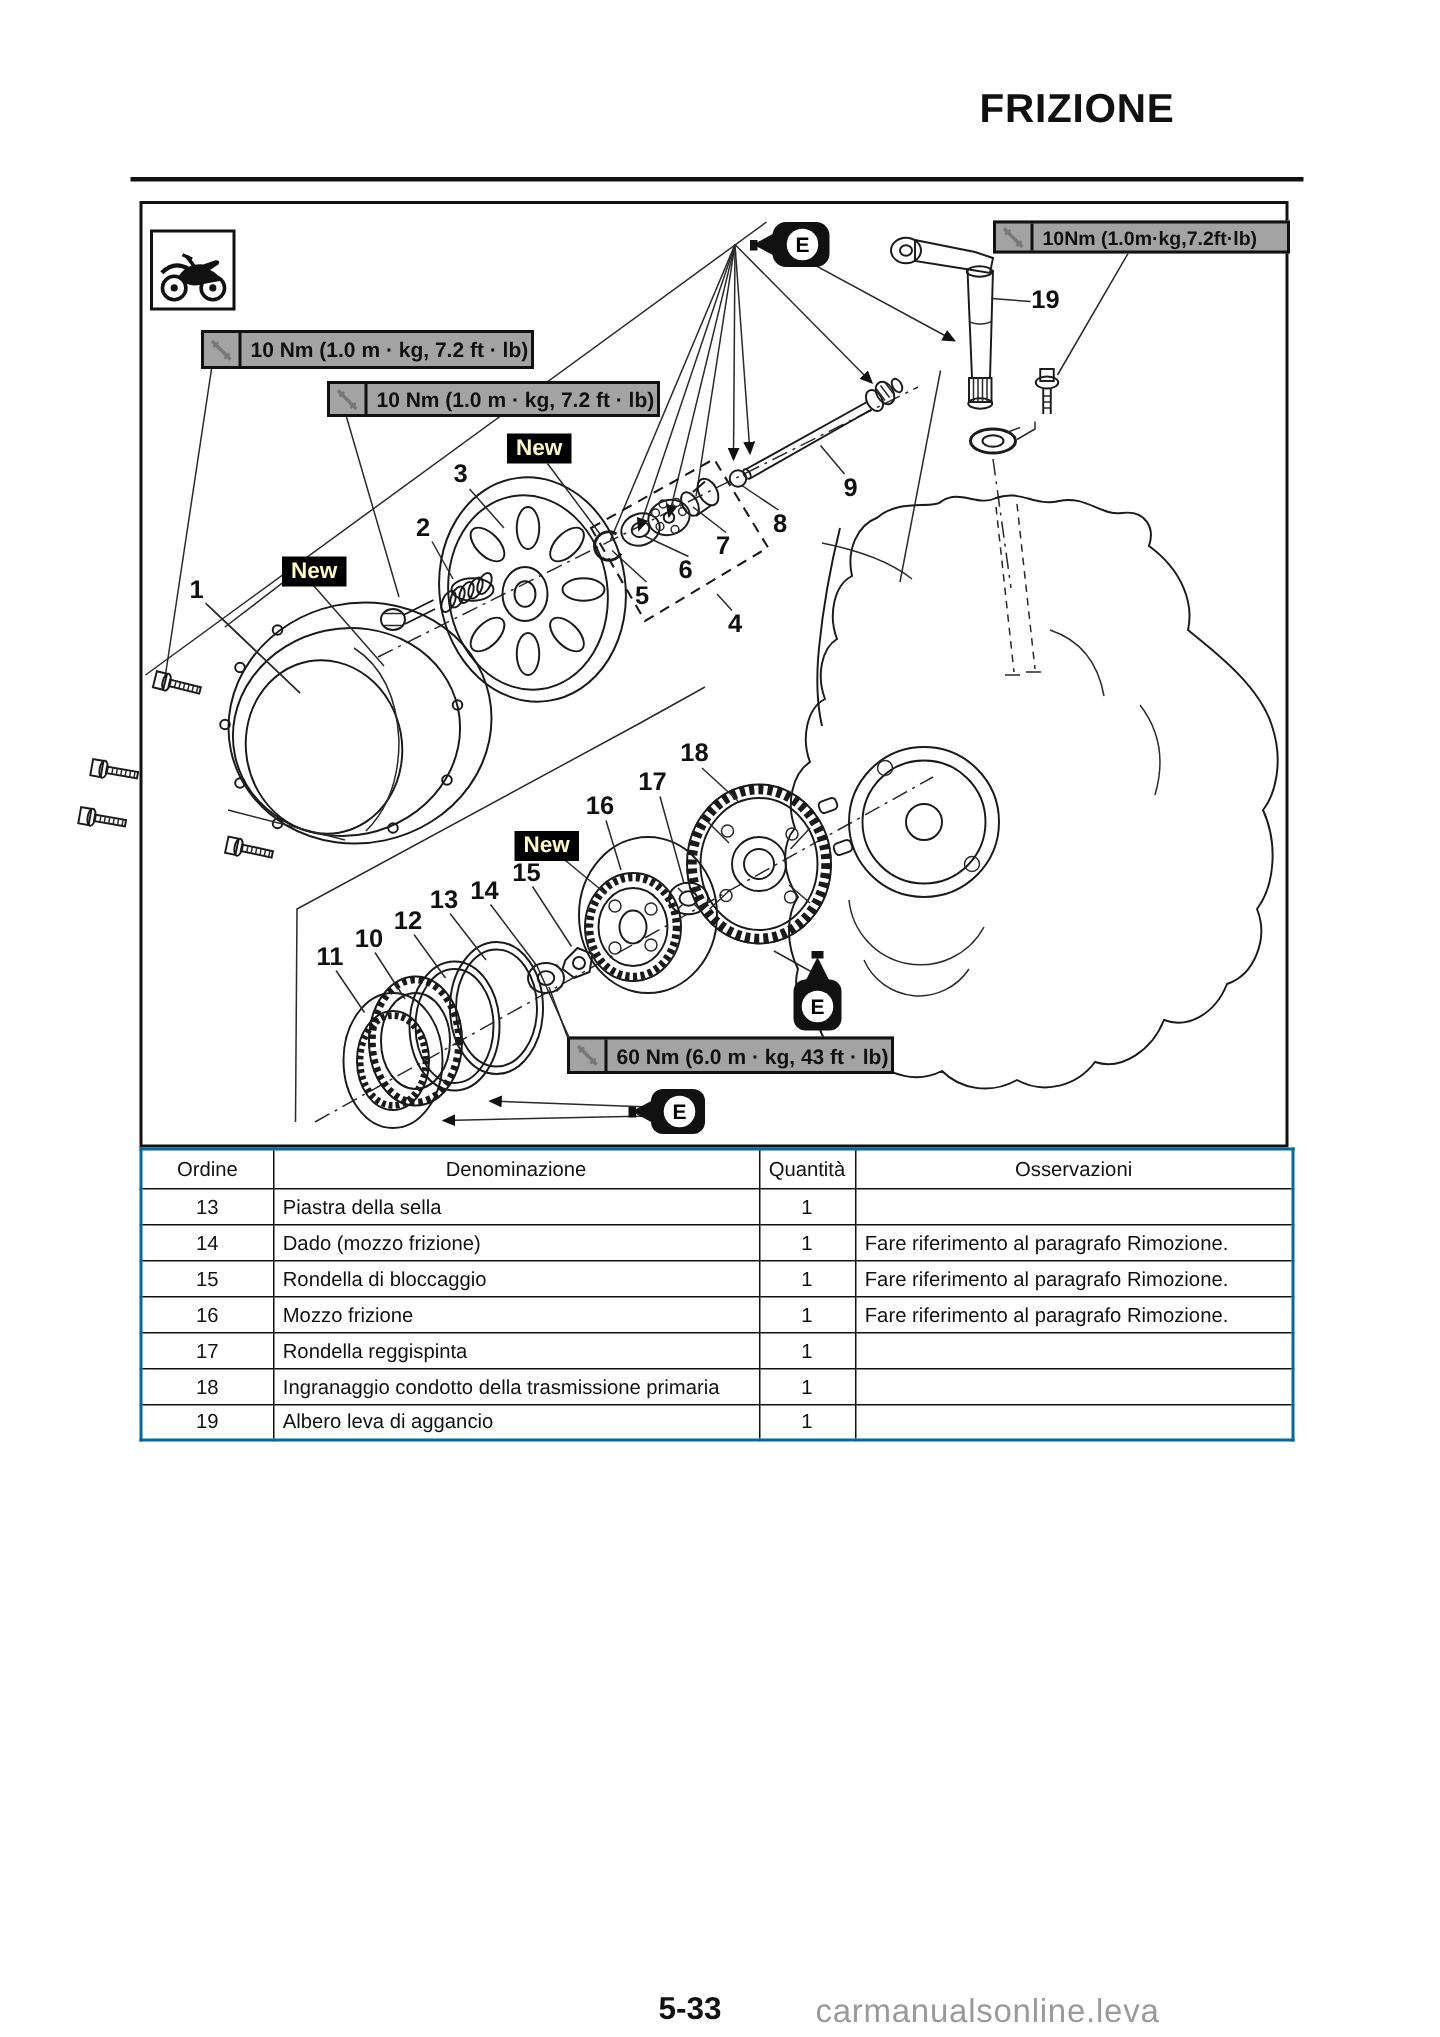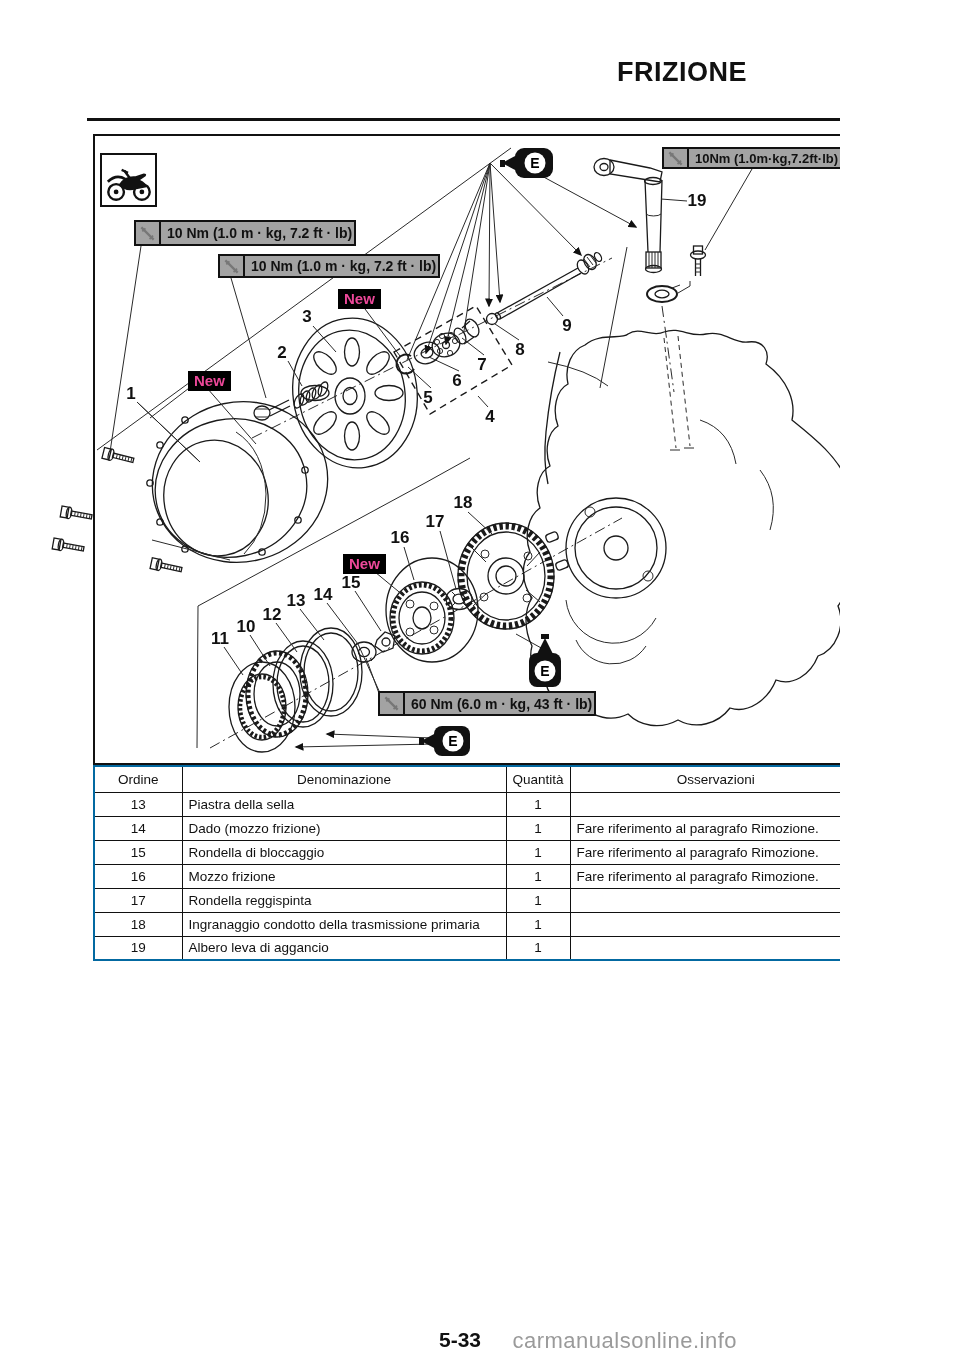--- a/index.html
+++ b/index.html
@@ -1,31 +1,31 @@
 <!DOCTYPE html>
 <html><head>
 <meta charset="utf-8">
 <style>
   html,body{margin:0;padding:0;background:#fff;}
   .page{position:relative;width:840px;height:1358px;background:#fff;overflow:hidden;
-        font-family:"Liberation Sans",sans-serif;color:#111;}
+        font-family:"Liberation Sans",sans-serif;color:#111;padding-left:36px;}
   .page-title{position:absolute;top:57px;right:93px;font-size:27px;font-weight:bold;
         letter-spacing:.5px;}
   .header-rule{position:absolute;left:87px;top:118px;width:782px;height:3px;background:#111;}
   .figure-frame{position:absolute;left:93px;top:134px;width:766px;height:631px;
         border:2px solid #111;box-sizing:border-box;}
   .diagram-svg{position:absolute;left:0;top:0;pointer-events:none;}
   .moto-box{position:absolute;left:100px;top:153px;width:57px;height:54px;
         border:2.5px solid #111;box-sizing:border-box;display:flex;align-items:center;justify-content:center;}
   .callout{position:absolute;display:flex;align-items:stretch;background:#a3a3a3;
         border:2px solid #111;box-sizing:border-box;font-weight:bold;white-space:nowrap;}
   .callout .icon-cell{width:23px;border-right:2px solid #111;display:flex;
         align-items:center;justify-content:center;flex:none;}
   .callout .tq-label{display:flex;align-items:center;padding:0 6px;}
-  .new-label{position:absolute;background:#000;color:#ec4899;font-weight:bold;
+  .new-label{position:absolute;background:#000;color:#fef9c3;font-weight:bold;
         font-size:15px;line-height:1;padding:2px 6px 3px;}
   .part-num{position:absolute;transform:translate(-50%,-50%);font-weight:bold;
         font-size:17px;line-height:1;}
   .parts-table{position:absolute;left:93px;top:765px;width:768px;border-collapse:collapse;
         font-size:13.5px;table-layout:fixed;}
   .parts-table th,.parts-table td{border:1.5px solid #111;font-weight:normal;
         padding:0 6px;overflow:hidden;white-space:nowrap;}
   .parts-table thead tr{height:26px;}
   .parts-table tbody tr{height:24px;}
   .parts-table .c{text-align:center;padding:0 2px;}
@@ -380,21 +380,21 @@
         <tr>
           <td class="c">19</td>
           <td>Albero leva di aggancio</td>
           <td class="c">1</td>
           <td></td>
         </tr>
       </tbody>
   </table>
 
   <div class="page-number">5-33</div>
-  <div class="watermark">carmanualsonline.info</div>
+  <div class="watermark">carmanualsonline.leva</div>
 <div class="callout" style="left: 134px; top: 220px; width: 222px; height: 26px; font-size: 14px;">
       <span class="icon-cell">
         <svg width="17" height="17" viewBox="0 0 18 18">
           <path d="M2.5 2.5 L15.5 15.5" stroke="#777" stroke-width="2.4" fill="none"></path>
           <path d="M3.5 6.8 L6.8 3.5 M11.2 14.9 L14.9 11.2" stroke="#777" stroke-width="1.8" fill="none"></path>
         </svg>
       </span>
       <span class="tq-label">10 Nm (1.0 m · kg, 7.2 ft · lb)</span>
     </div>
     <div class="callout" style="left: 218px; top: 254px; width: 222px; height: 24px; font-size: 14px;">

